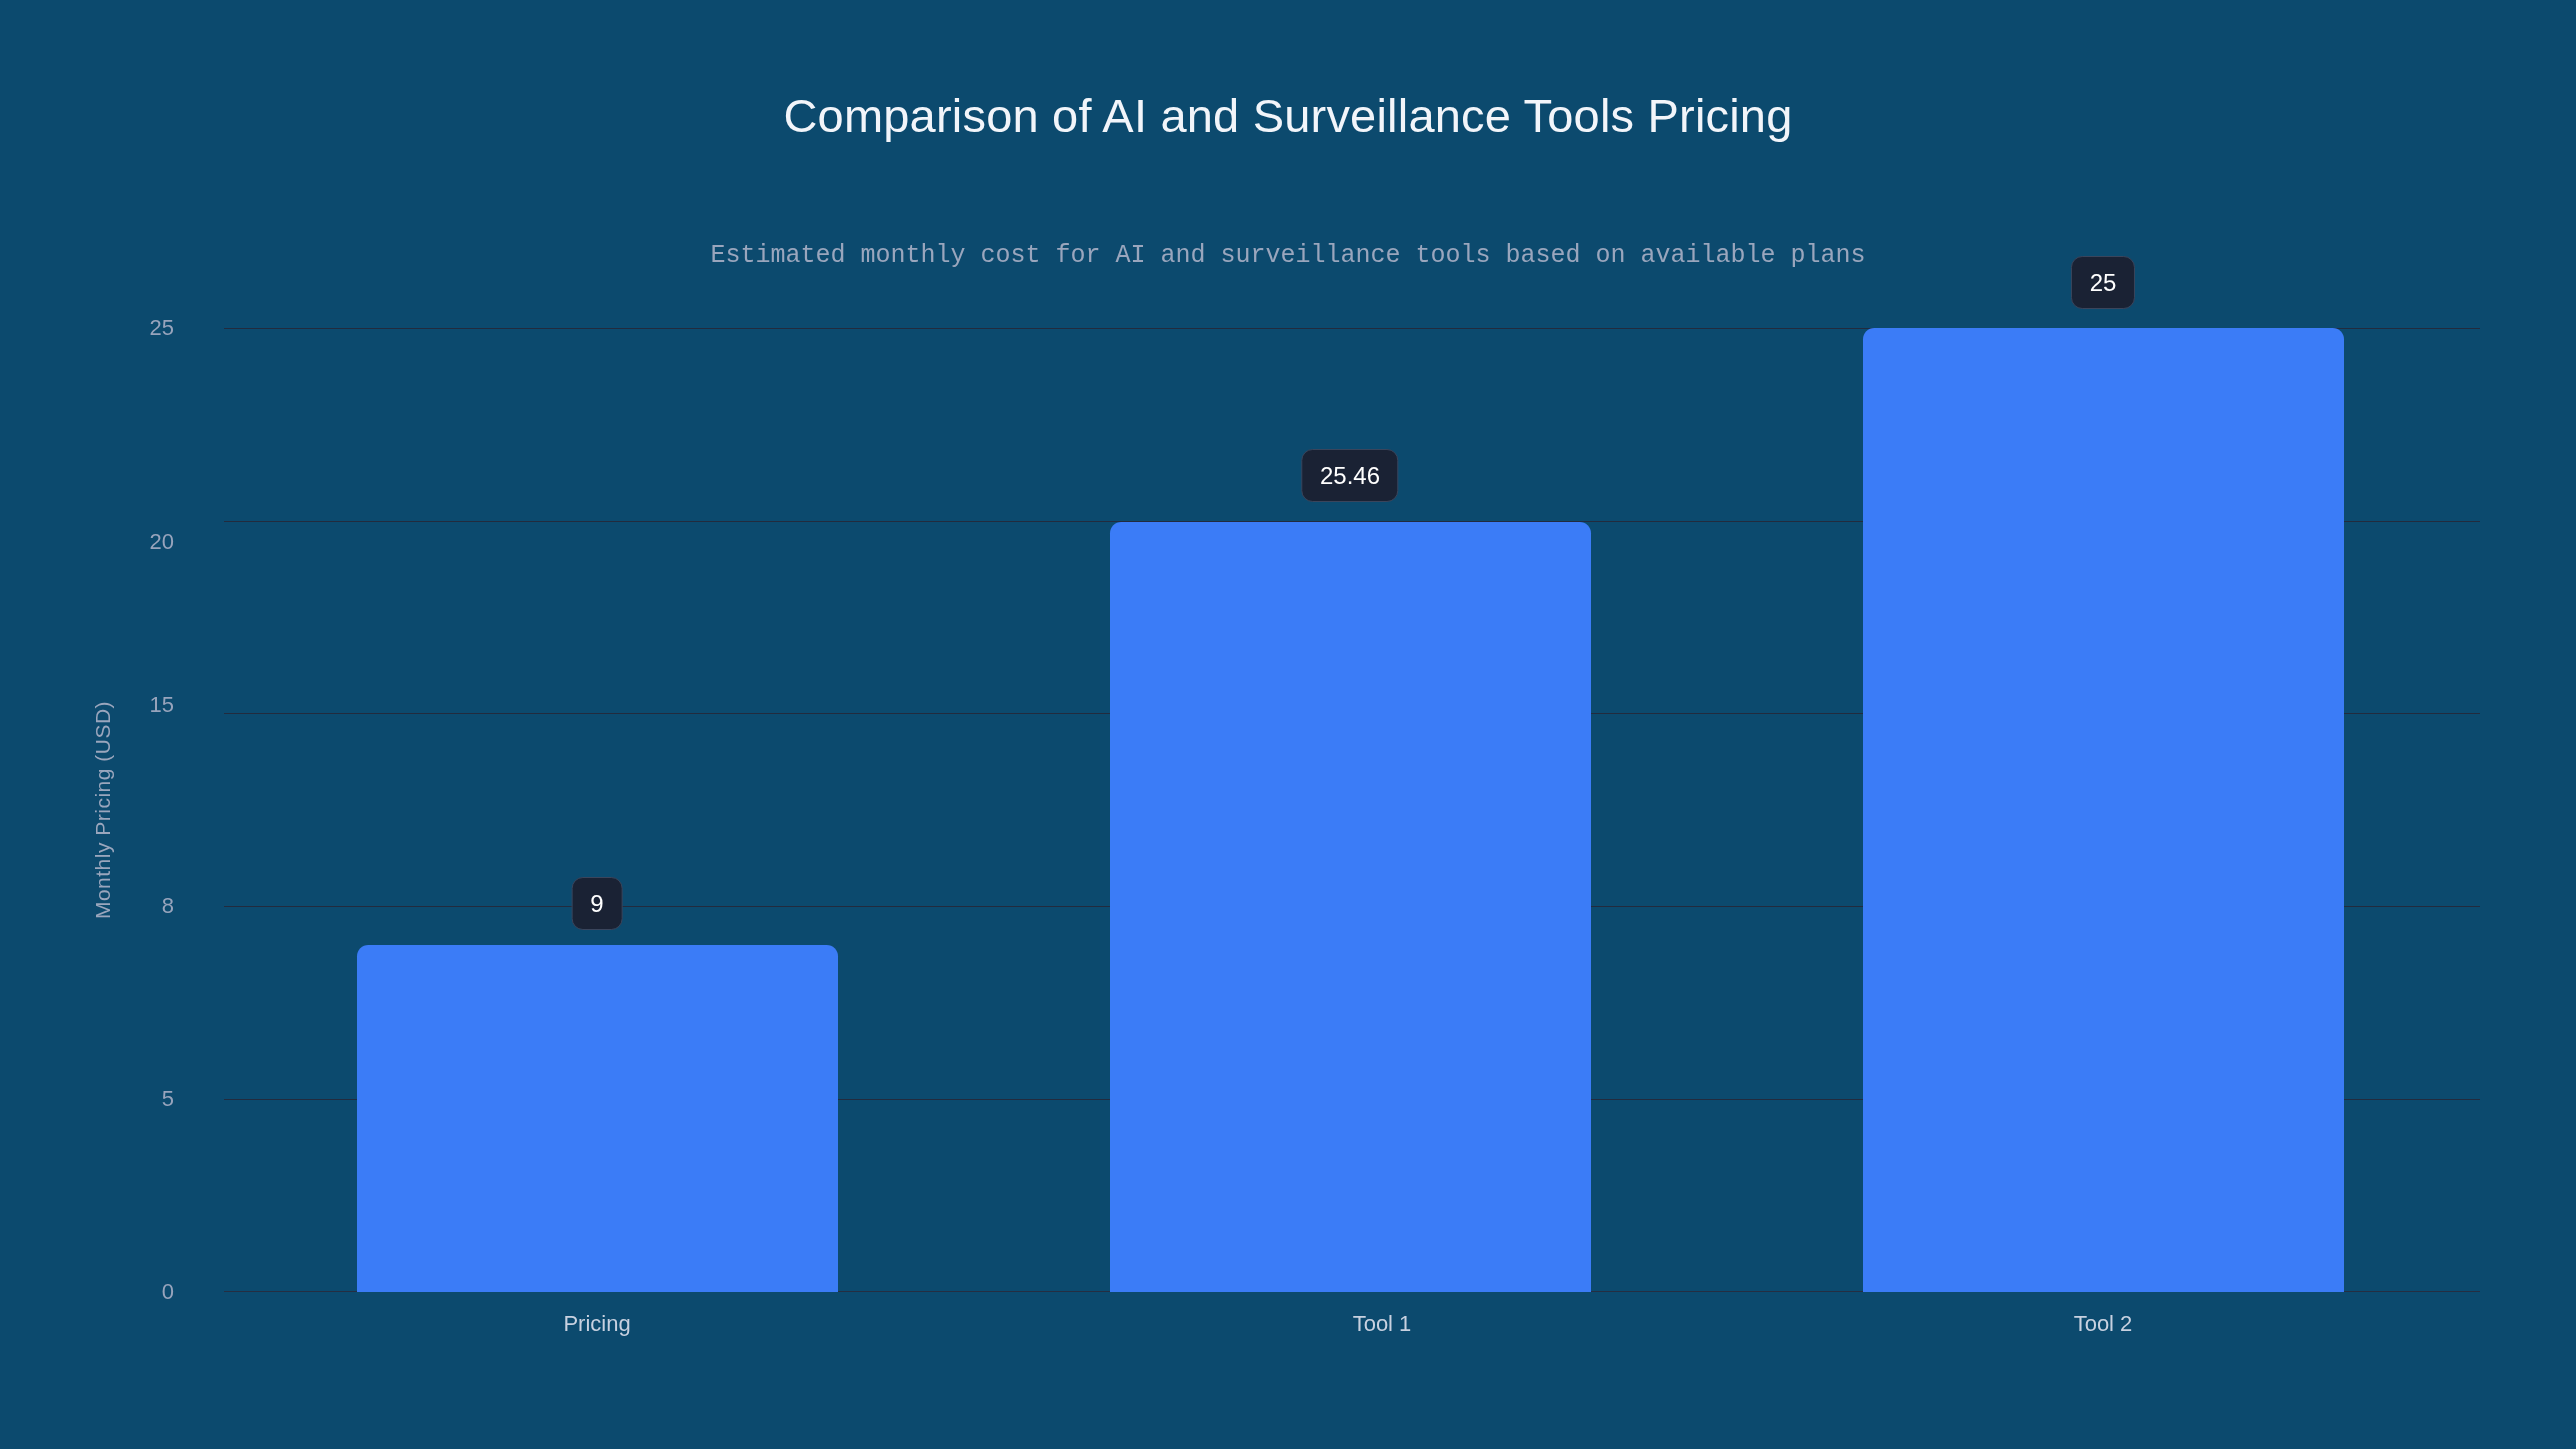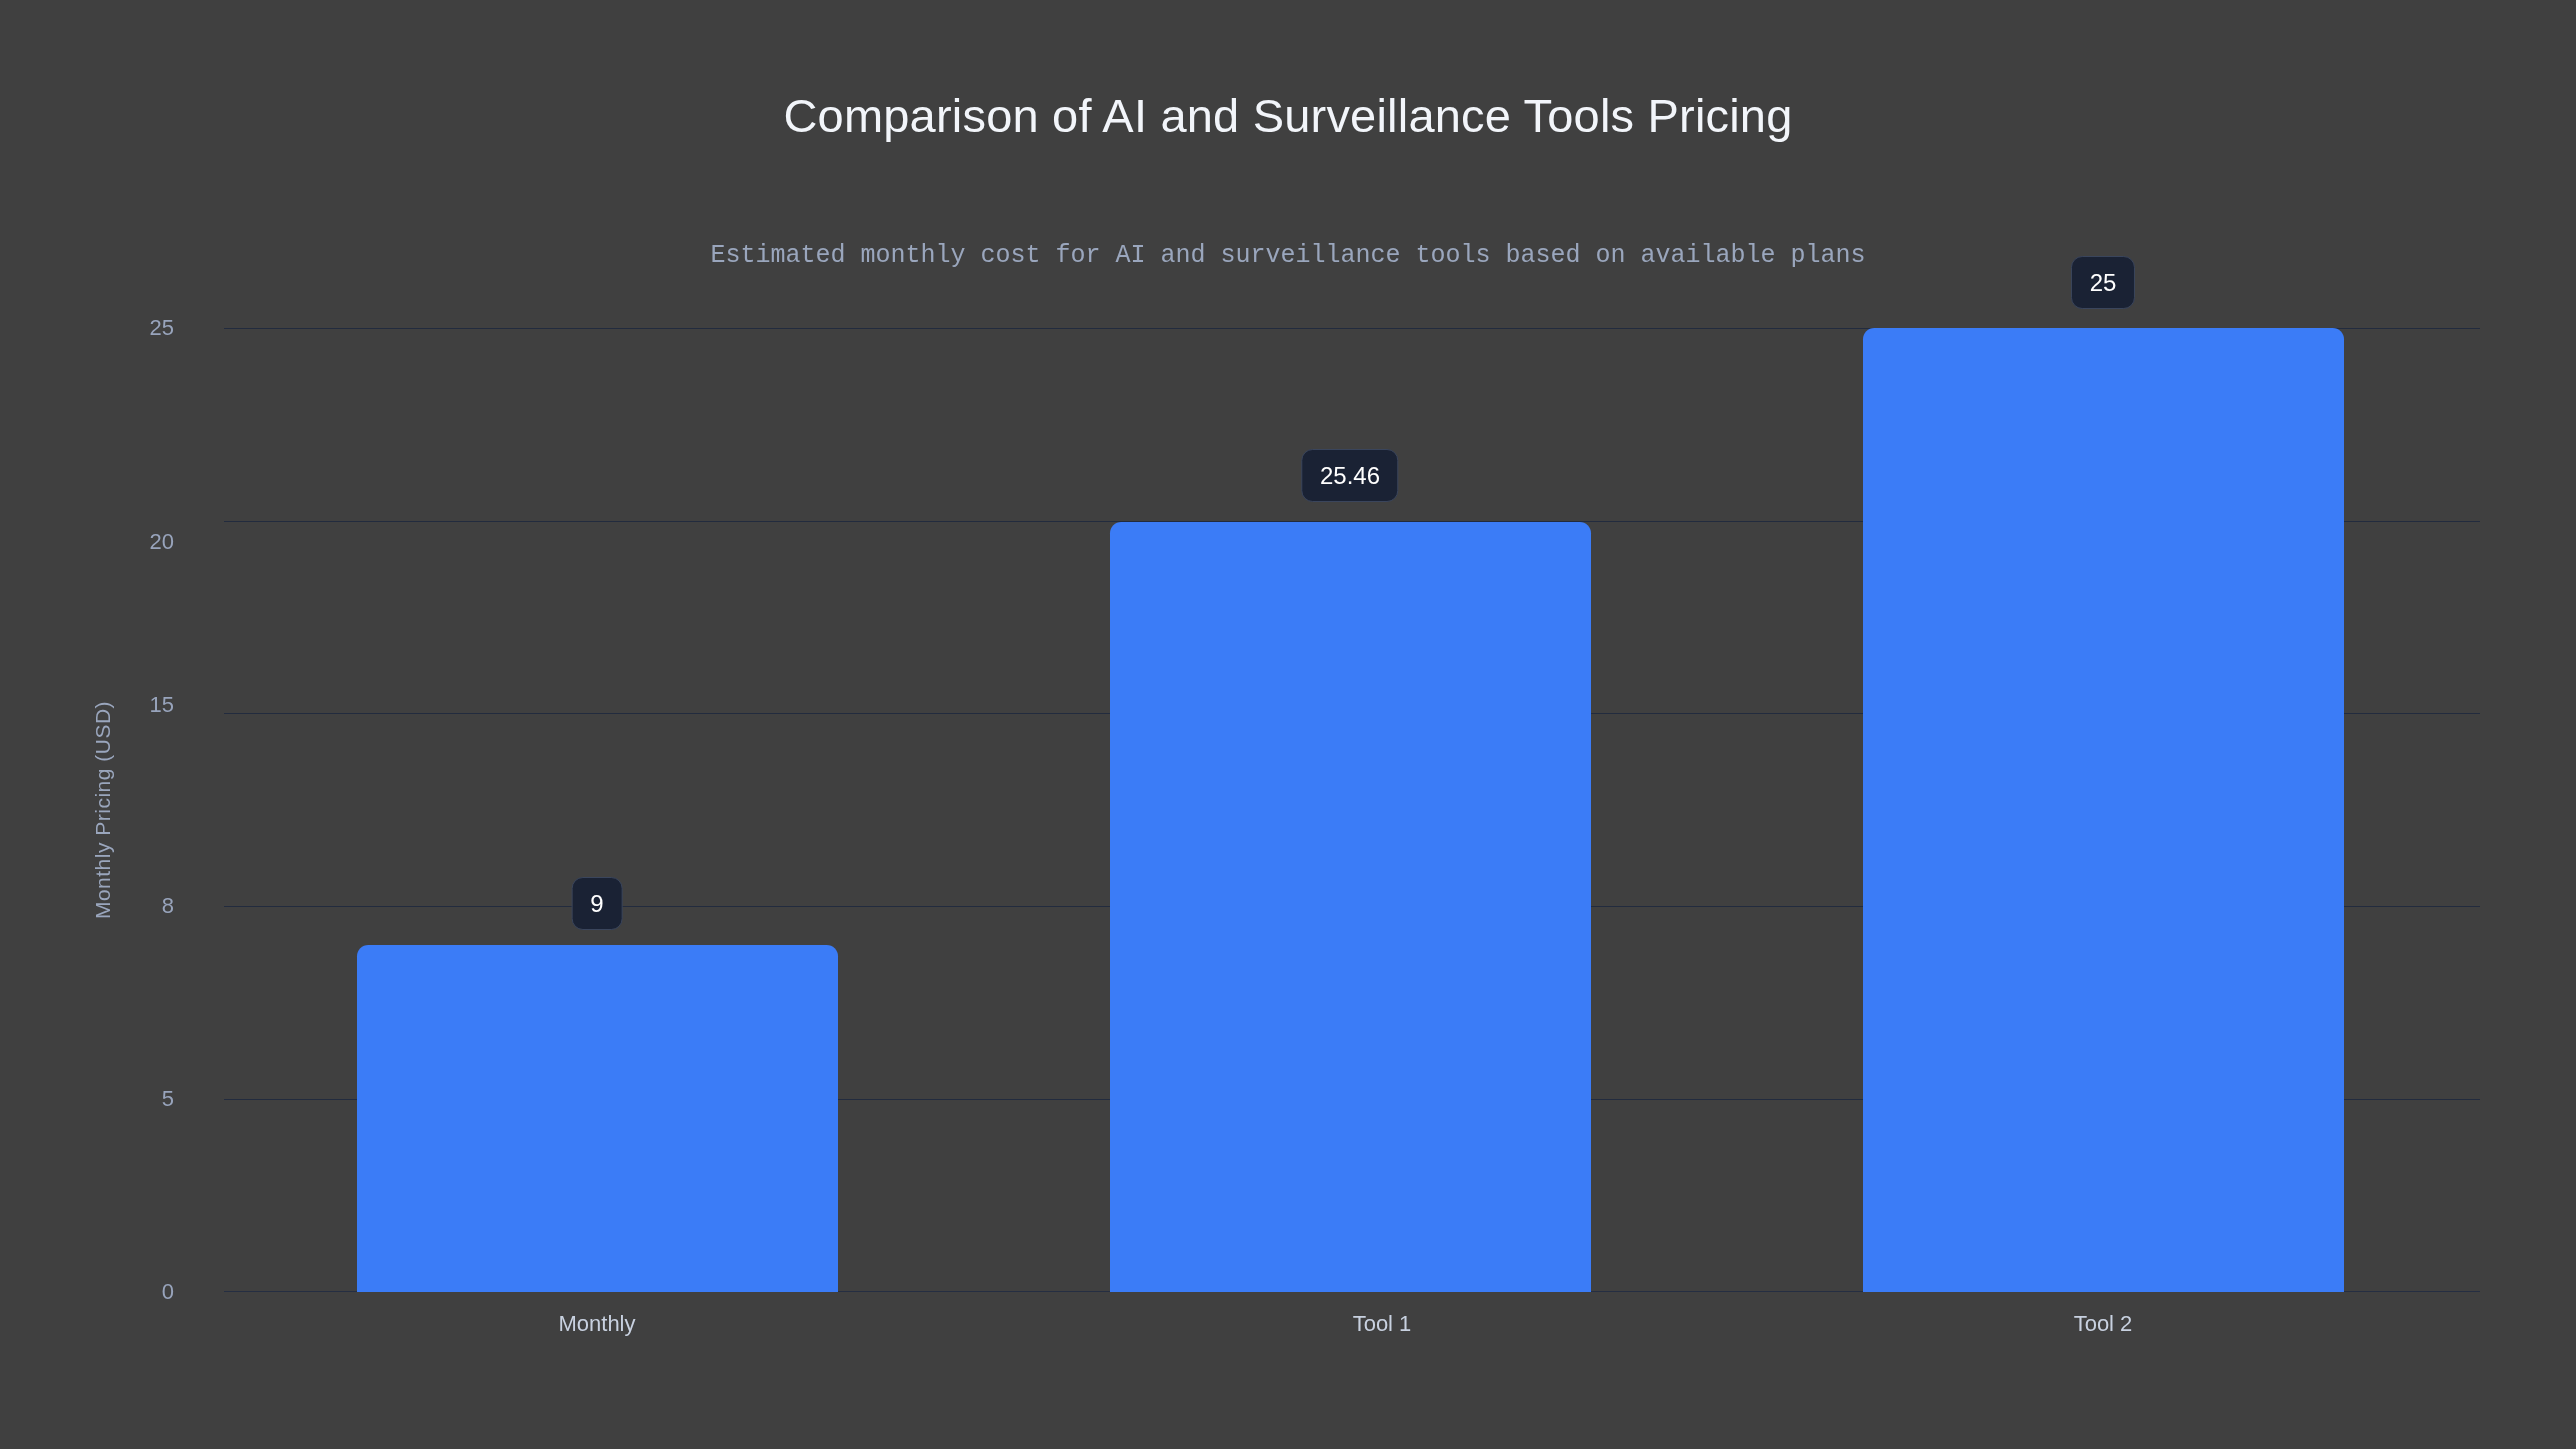--- a/index.html
+++ b/index.html
@@ -11,21 +11,21 @@
     width: 2576px;
     height: 1449px;
     font-family: "Liberation Sans", sans-serif;
     overflow: hidden;
   }
 
   #chart-root {
     position: relative;
     width: 2576px;
     height: 1449px;
-    background: #404040;
+    background: #0c4a6e;
   }
 
   
   #chart-title {
     position: absolute;
     left: 0;
     top: 90px;
     width: 2576px;
     text-align: center;
     color: #f2f5fa;
@@ -162,18 +162,18 @@
 
     <div class="bar" style="left:133px; width:481px; height:347px;"></div>
     <div class="bar" style="left:886px; width:481px; height:770px;"></div>
     <div class="bar" style="left:1639px; width:481px; height:964px;"></div>
   </div>
 
   <div class="value-label" style="left:597px; top:877px;">9</div>
   <div class="value-label" style="left:1350px; top:449px;">25.46</div>
   <div class="value-label" style="left:2103px; top:256px;">25</div>
 
-  <div class="x-tick" style="left:597px;">Monthly</div>
+  <div class="x-tick" style="left:597px;">Pricing</div>
   <div class="x-tick" style="left:1350px;margin-left:32px;">Tool 1</div>
   <div class="x-tick" style="left:2103px;">Tool 2</div>
 
 </div>
 
 
 </body></html>

